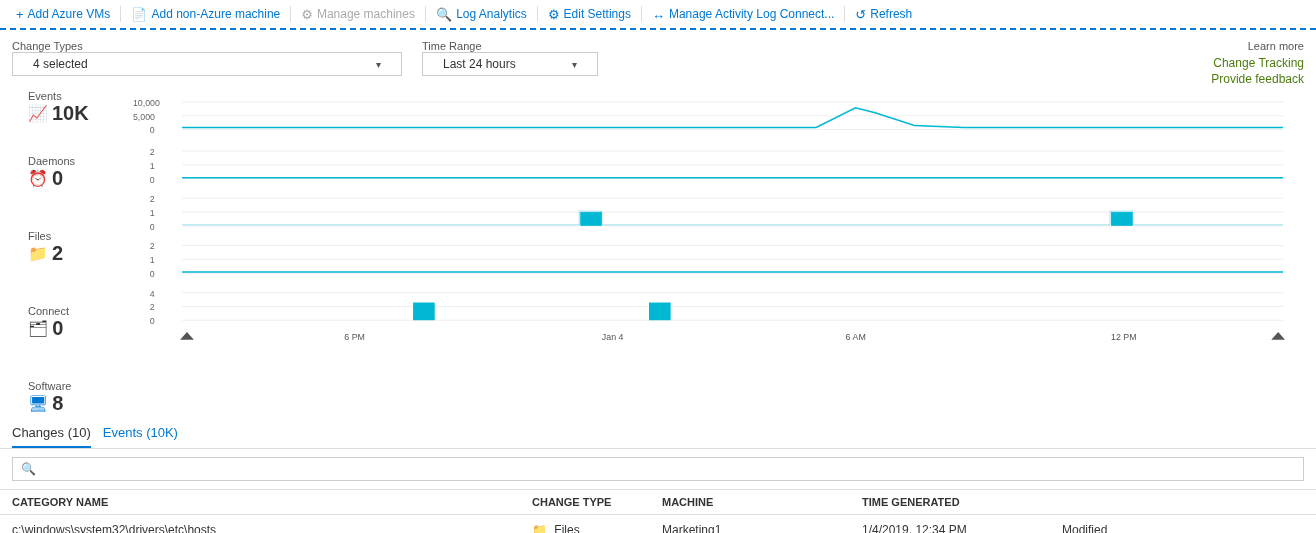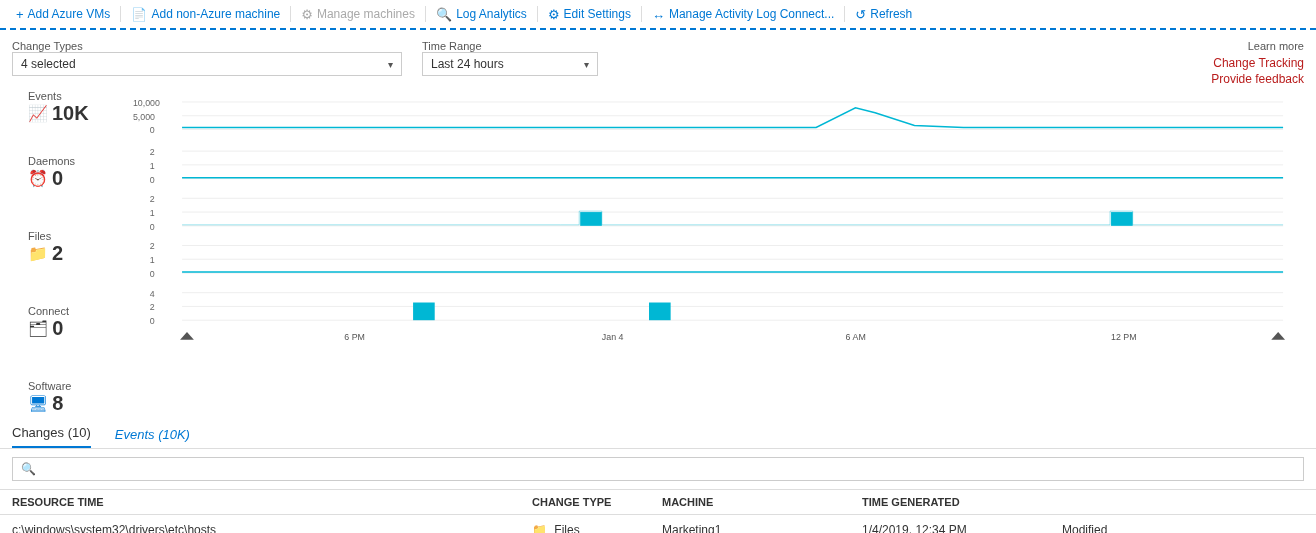--- a/index.html
+++ b/index.html
@@ -23,55 +23,55 @@
 
     
     .controls-row {
       display: flex; align-items: flex-start; padding: 10px 12px 6px 12px;
       position: relative;
     }
     .control-group { display: flex; flex-direction: column; margin-right: 20px; }
     .control-label { font-size: 11px; color: #555; }
     .dropdown {
       display: flex; align-items: center; justify-content: space-between;
-      border: 1px solid #ccc; padding: 4px 8px; cursor: pointer;
+      border: 1px solid #ccc; padding: 4px 20px; cursor: pointer;
       background: #fff; font-size: 12px;
     }
     .dropdown-change { width: 390px; }
     .dropdown-time { width: 176px; }
     .dropdown-arrow { font-size: 10px; color: #555; margin-left: 8px; }
 
     .learn-more { position: absolute; right: 12px; top: 10px; text-align: right; }
     .learn-more-title { font-size: 11px; color: #555; margin-bottom: 4px; }
-    .learn-more a { display: block; color: #b91c1c; font-size: 12px; text-decoration: none; cursor: pointer; margin-bottom: 2px; }
+    .learn-more a { display: block; color: #4d7c0f; font-size: 12px; text-decoration: none; cursor: pointer; margin-bottom: 2px; }
 
     
     .chart-area {
       display: flex; padding: 0 28px; margin-top: 4px;
     }
     .left-stats { width: 100px; flex-shrink: 0; }
     .stat-item { margin-bottom: 2px; }
     .stat-label { font-size: 11px; color: #555; }
     .stat-value-row { display: flex; align-items: center; gap: 4px; }
     .stat-value { font-size: 20px; font-weight: 600; }
     .stat-icon { font-size: 16px; }
 
     .chart-container { flex: 1; position: relative; }
 
     
     .tabs-row {
-      display: flex; align-items: flex-end; padding: 8px 12px 0 12px;
-      border-bottom: 1px solid #ddd; gap: 24px;
+      display: flex; align-items: flex-start; padding: 8px 12px 0 12px;
+      border-bottom: 1px solid #ddd; gap: 12px;
     }
     .tab {
       font-size: 13px; padding-bottom: 6px; cursor: pointer;
       border-bottom: 2px solid transparent; color: #333;
     }
     .tab.active { border-bottom: 2px solid #0078d4; }
-    .tab.link { color: #0078d4; border-bottom: none; font-style: italic; }
+    .tab.link { color: #0078d4; border-bottom: none; }
 
     
     .search-row { padding: 8px 12px; border-bottom: 1px solid #ddd; }
     .search-input-wrap {
       display: flex; align-items: center; border: 1px solid #ccc;
       padding: 4px 8px; width: 100%;
     }
     .search-input-wrap input {
       border: none; outline: none; font-size: 12px; color: #888; width: 100%;
     }
@@ -265,21 +265,21 @@
   </div>
 </div>
 
 <div class="search-row">
   <div class="search-input-wrap">
     <span class="search-icon">🔍</span>
   </div>
 </div>
 
 <div class="table-header">
-  <div class="col-resource">RESOURCE TIME</div>
+  <div class="col-resource">CATEGORY NAME</div>
   <div class="col-change-type">CHANGE TYPE</div>
   <div class="col-machine">MACHINE</div>
   <div class="col-time">TIME GENERATED</div>
 </div>
 
 <div class="table-row-data">
   <div class="col-resource">c:\windows\system32\drivers\etc\hosts</div>
   <div class="col-change-type">
     <span class="file-icon">📁</span>
     <span>Files</span>

